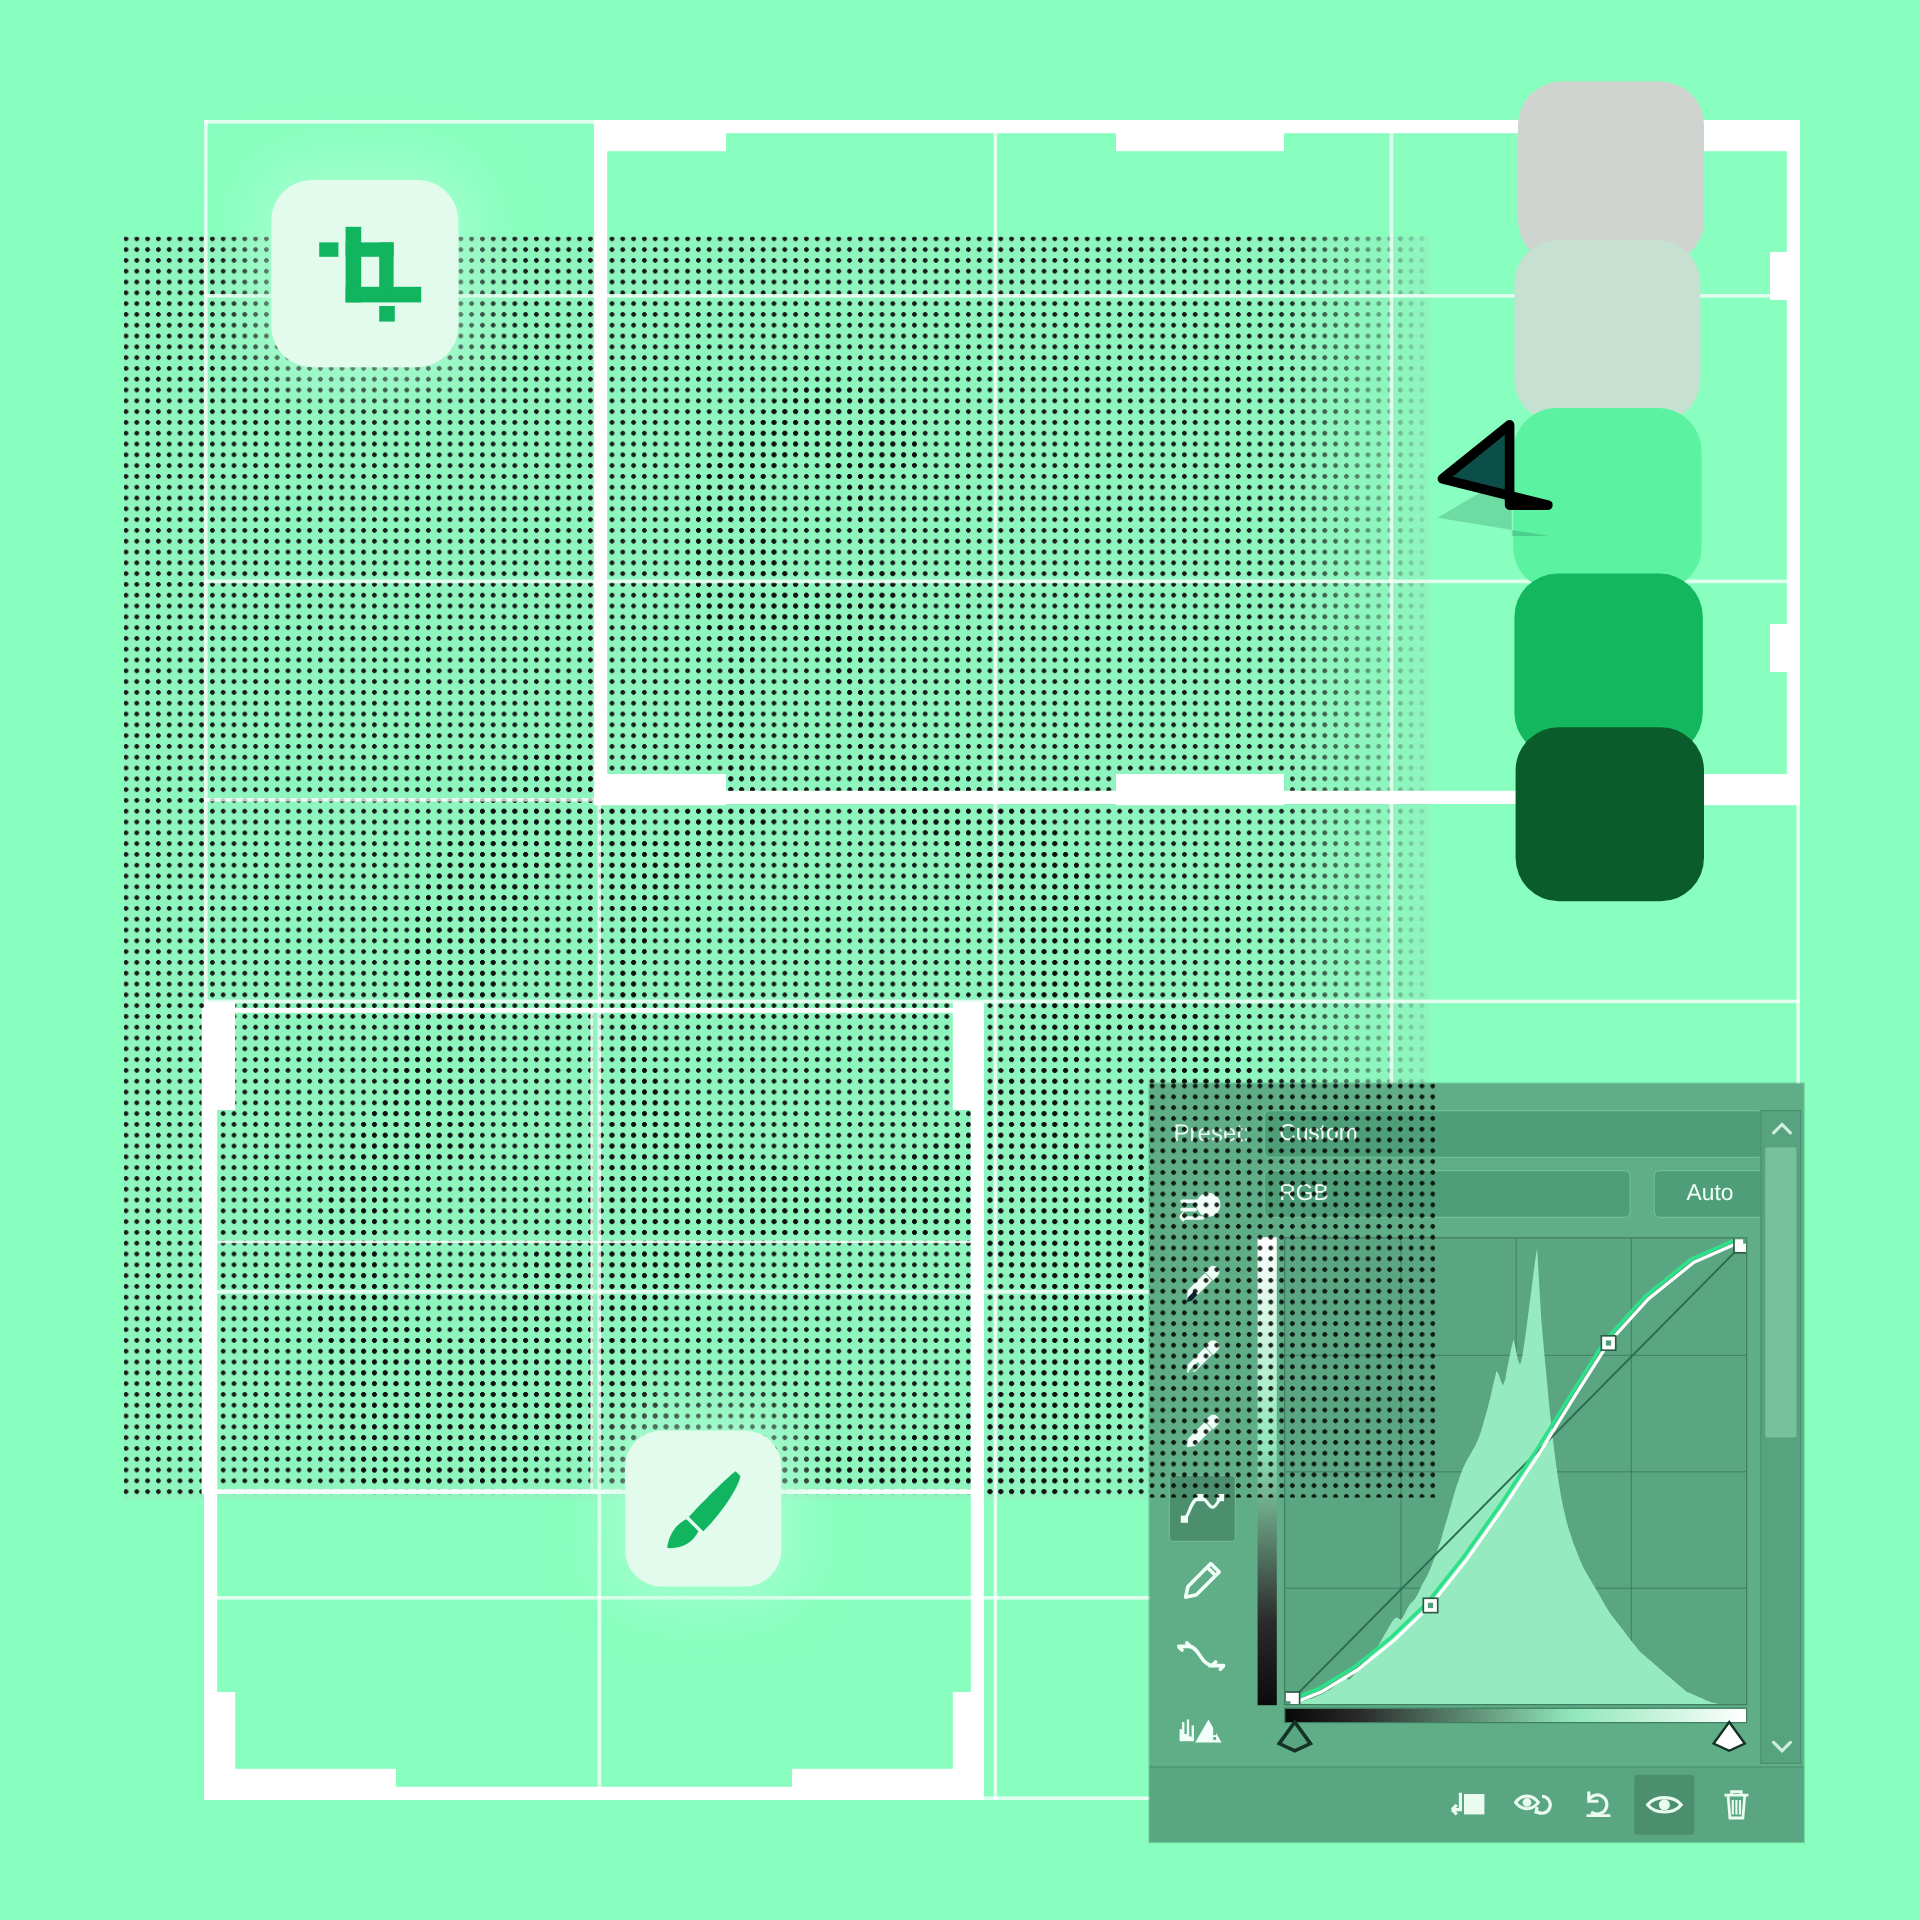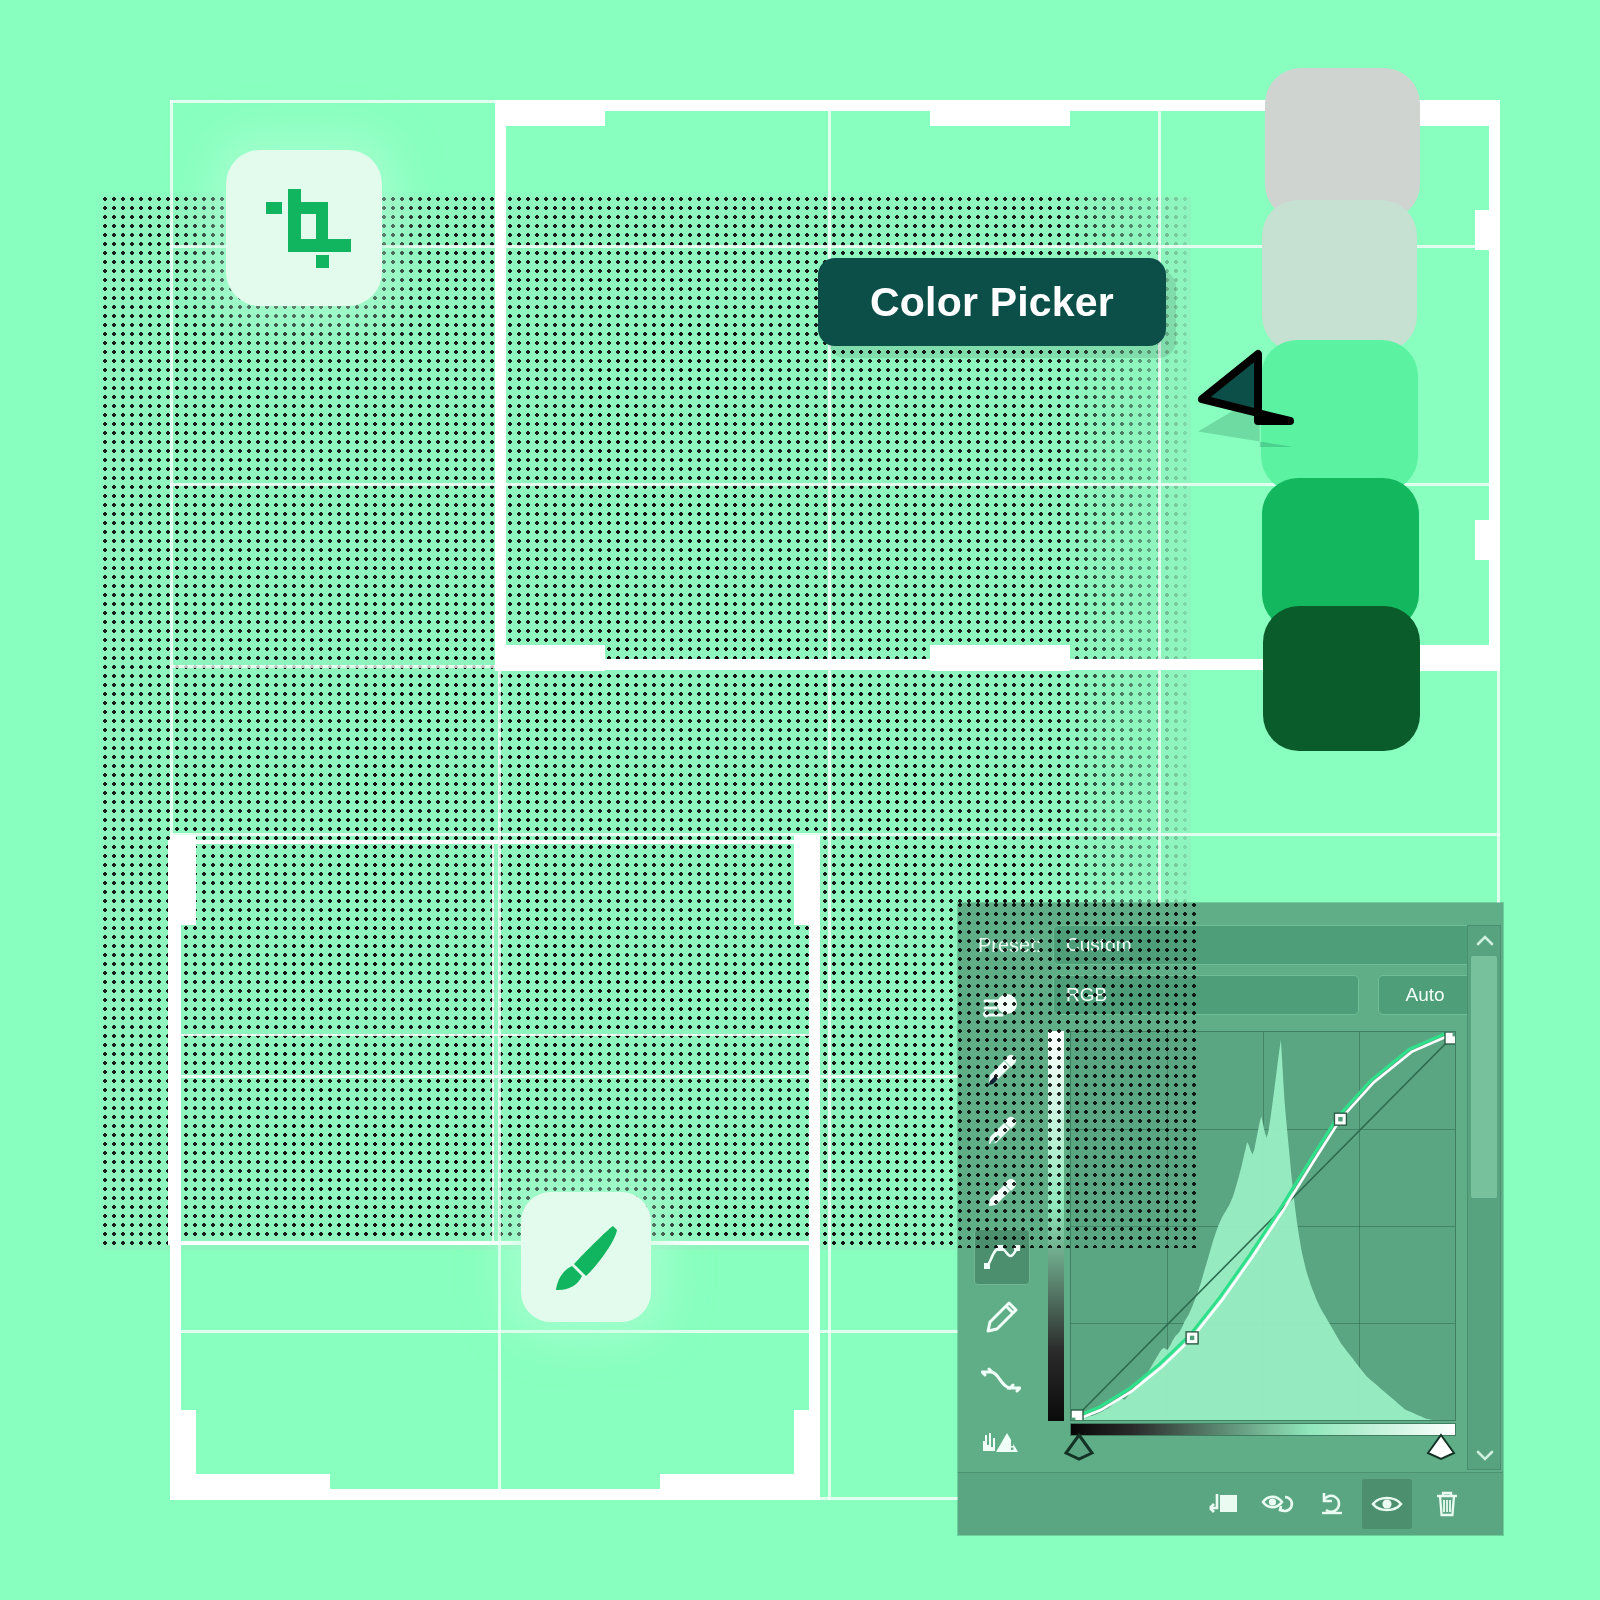--- a/index.html
+++ b/index.html
@@ -239,23 +239,20 @@
     <div class="hand" style="left:0px;top:1389px;width:650px;height:11px;"></div>
     <div class="hand" style="left:639px;top:735px;width:11px;height:665px;"></div>
     <div class="hand" style="left:0px;top:735px;width:26px;height:90px;"></div>
     <div class="hand" style="left:0px;top:1310px;width:26px;height:90px;"></div>
     <div class="hand" style="left:0px;top:1374px;width:160px;height:26px;"></div>
     <div class="hand" style="left:490px;top:1374px;width:160px;height:26px;"></div>
     <div class="hand" style="left:624px;top:735px;width:26px;height:90px;"></div>
     <div class="hand" style="left:624px;top:1310px;width:26px;height:90px;"></div>
   </div>
 
-  <div class="tooltip">
-    <span>Color Picker</span>
-  </div>
 
   <div class="appicon" id="crop-tool-icon">
     <svg width="104" height="104" viewBox="0 0 104 104">
       <rect x="14" y="26" width="16" height="12" fill="#11B55F"></rect>
       <rect x="36" y="13" width="13" height="63" fill="#11B55F"></rect>
       <rect x="36" y="63" width="63" height="13" fill="#11B55F"></rect>
       <rect x="36" y="26" width="40" height="12" fill="#11B55F"></rect>
       <rect x="64" y="26" width="12" height="40" fill="#11B55F"></rect>
       <rect x="64" y="79" width="13" height="13" fill="#11B55F"></rect>
     </svg>

